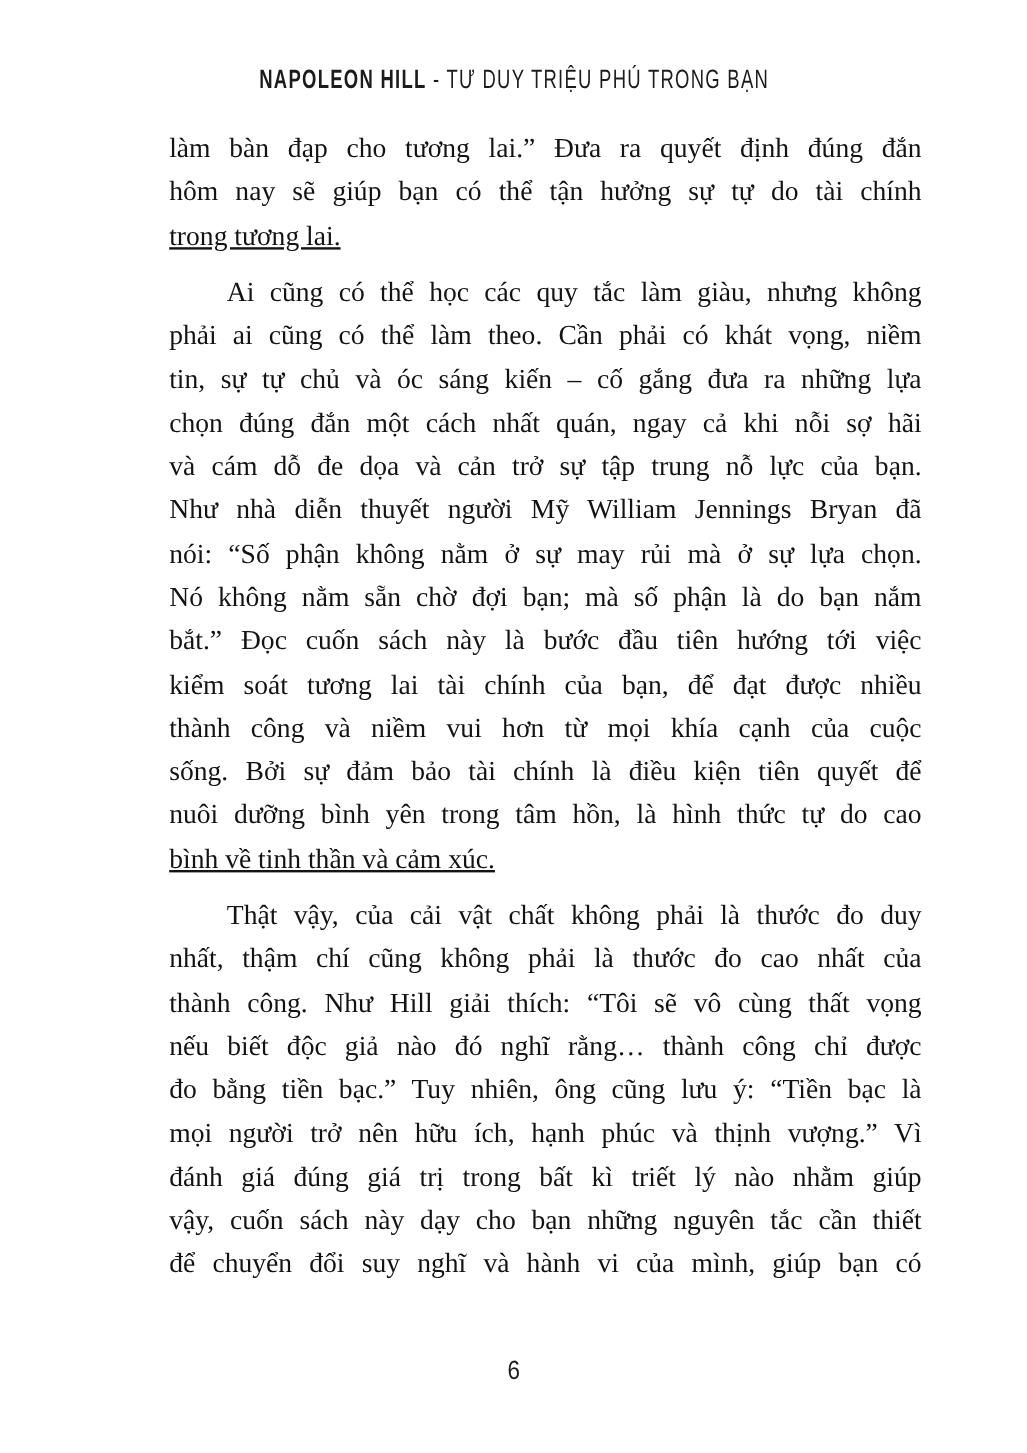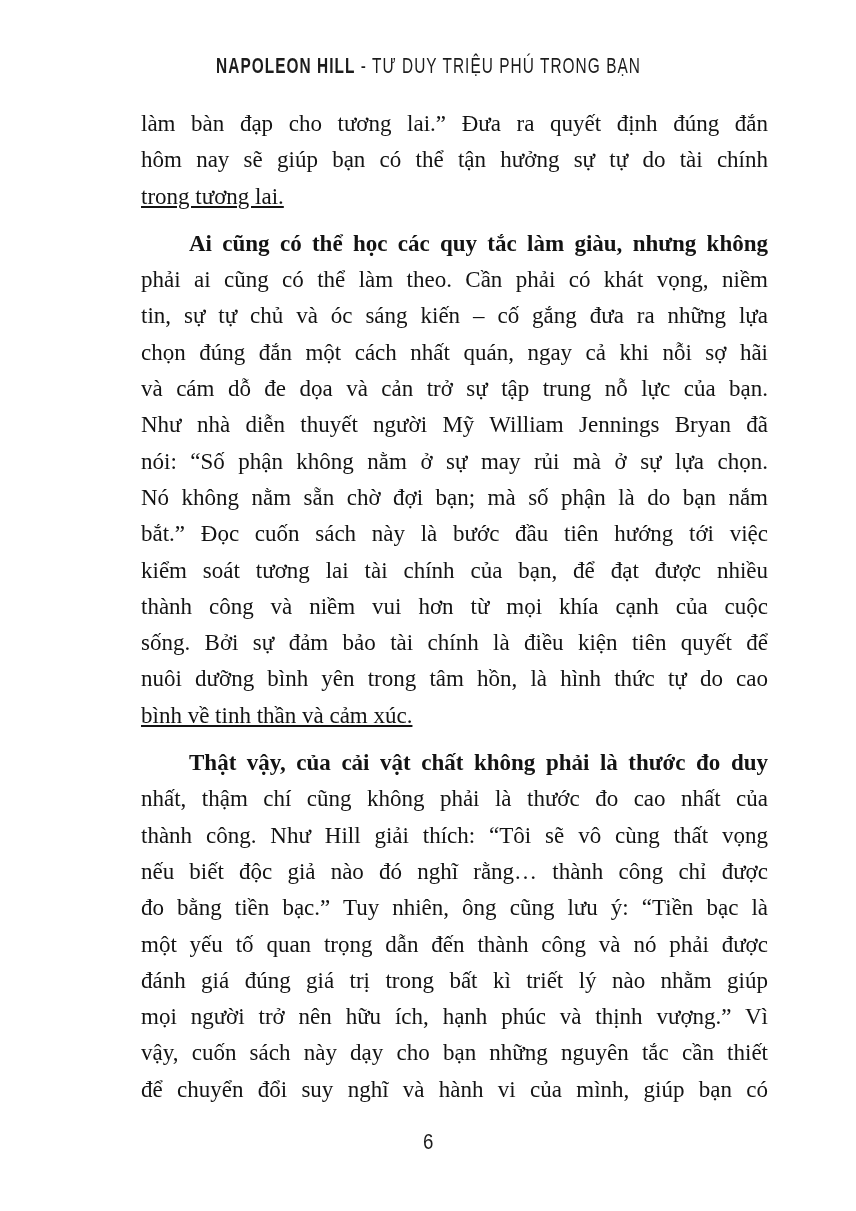--- a/index.html
+++ b/index.html
@@ -47,21 +47,21 @@
     line-height: 36.3px;
     color: #131313;
     margin-left: 28px;
   }
   .paragraph + .paragraph { margin-top: 11px; }
   .line {
     text-align: justify;
     text-align-last: justify;
     white-space: normal;
   }
-  .line.indent { padding-left: 48px; font-weight: bold; }
+  .line.indent { padding-left: 48px; }
   .line.last-left { text-align-last: left; text-decoration: underline; }
 
   
   .page-number {
     position: absolute;
     top: 1129px;
     left: 0;
     width: 100%;
     text-align: center;
     font-family: "Liberation Sans", "DejaVu Sans", sans-serif;
@@ -104,23 +104,22 @@
         <div class="line">sống. Bởi sự đảm bảo tài chính là điều kiện tiên quyết để</div>
         <div class="line">nuôi dưỡng bình yên trong tâm hồn, là hình thức tự do cao</div>
         <div class="line last-left">bình về tinh thần và cảm xúc.</div>
       </div>
       <div class="paragraph">
         <div class="line indent">Thật vậy, của cải vật chất không phải là thước đo duy</div>
         <div class="line">nhất, thậm chí cũng không phải là thước đo cao nhất của</div>
         <div class="line">thành công. Như Hill giải thích: “Tôi sẽ vô cùng thất vọng</div>
         <div class="line">nếu biết độc giả nào đó nghĩ rằng… thành công chỉ được</div>
         <div class="line">đo bằng tiền bạc.” Tuy nhiên, ông cũng lưu ý: “Tiền bạc là</div>
-        <div class="line">một yếu tố quan trọng dẫn đến thành công và nó phải được</div>
+        <div class="line">mọi người trở nên hữu ích, hạnh phúc và thịnh vượng.” Vì</div>
         <div class="line">đánh giá đúng giá trị trong bất kì triết lý nào nhằm giúp</div>
-        <div class="line">mọi người trở nên hữu ích, hạnh phúc và thịnh vượng.” Vì</div>
         <div class="line">vậy, cuốn sách này dạy cho bạn những nguyên tắc cần thiết</div>
         <div class="line">để chuyển đổi suy nghĩ và hành vi của mình, giúp bạn có</div>
       </div>
     </div>
 
   <div class="page-number">
     <span class="condense">6</span>
   </div>
 
 </div>

